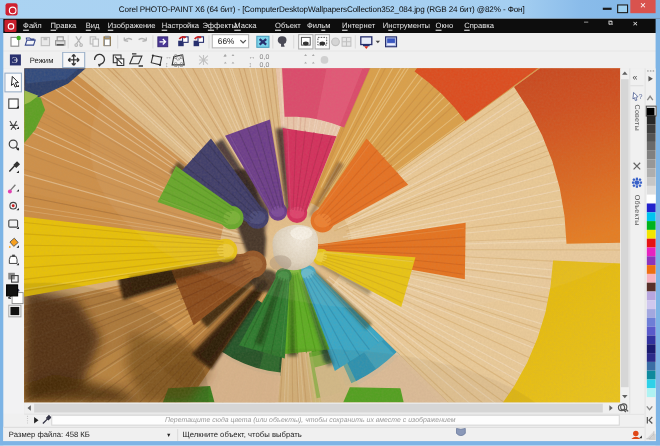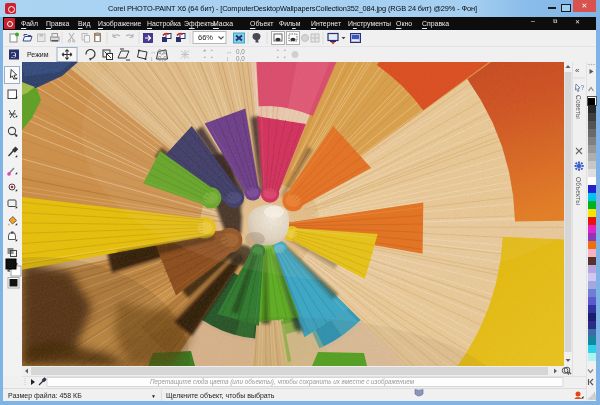--- a/index.html
+++ b/index.html
@@ -22,21 +22,21 @@
 #status{left:3px;top:388px;width:593px;height:13px;background:#f0f0f0;border-top:1px solid #dcdcdc;font-size:7px;color:#222;}
 #bl{left:0;top:17px;width:3px;height:388px;background:#7db4e5;}
 #br{left:596px;top:17px;width:4px;height:388px;background:#7db4e5;}
 #bb{left:0px;top:401px;width:600px;height:4px;background:#7db4e5;}
 .sep{width:1px;background:#dcdcdc;position:absolute;}
 .sw{position:absolute;left:587.5px;width:8px;height:8px;}
 .vtx{position:absolute;left:575px;font-size:6.5px;color:#555;writing-mode:vertical-rl;letter-spacing:0.2px;}
 </style></head>
 <body>
 <div id="title" class="abs">
-    <div class="txt abs">Corel PHOTO-PAINT X6 (64 бит) - [ComputerDesktopWallpapersCollection352_084.jpg (RGB 24 бит) @29% - Фон]</div>
+    <div class="txt abs">Corel PHOTO-PAINT X6 (64 бит) - [ComputerDesktopWallpapersCollection352_084.jpg (RGB 24 бит) @82% - Фон]</div>
 <div class="abs" style="left:5px;top:3px;width:11px;height:11px;background:#cf2030;border-radius:2px;"></div>
 <div class="abs" style="left:7.5px;top:5.5px;width:5px;height:5px;border:1.4px solid #fff;border-radius:50%;"></div>
 <div class="abs" style="left:548px;top:7px;width:8px;height:2px;background:#1a1a1a;"></div>
 <div class="abs" style="left:561px;top:4px;width:8px;height:6px;border:1.5px solid #1a1a1a;background:#9ed0f0;"></div>
 <div id="closebtn" class="abs">✕</div>
 </div>
 <div id="menu" class="abs">
 <div class="abs" style="left:4px;top:1px;width:11px;height:11px;background:#c8202c;border-radius:1px;"></div>
 <div class="abs" style="left:6.5px;top:3.5px;width:4px;height:4px;border:1.2px solid #fff;border-radius:50%;"></div>
 <span style="left:21px"><u>Ф</u>айл</span>

